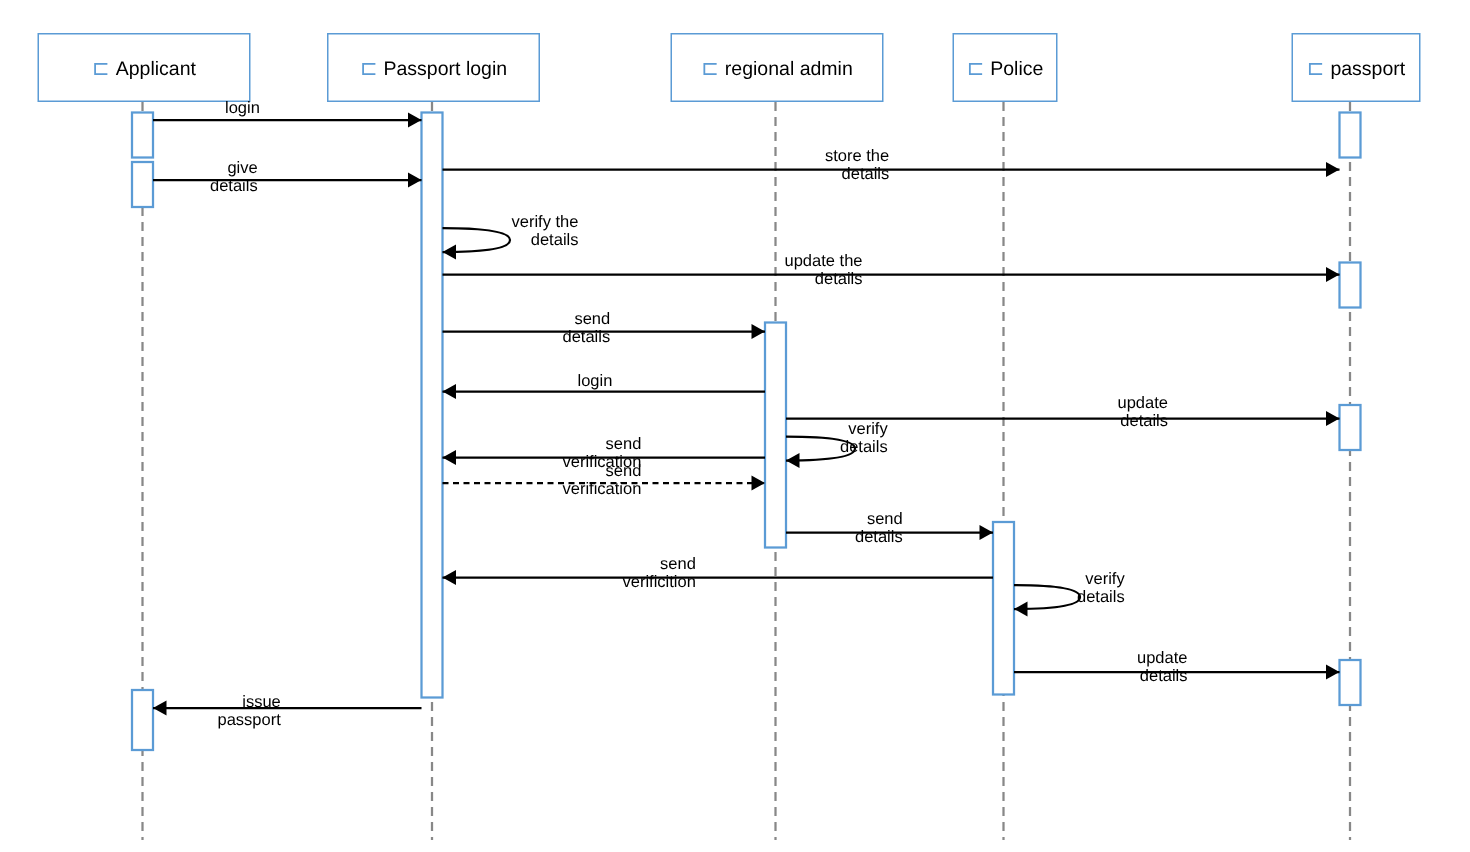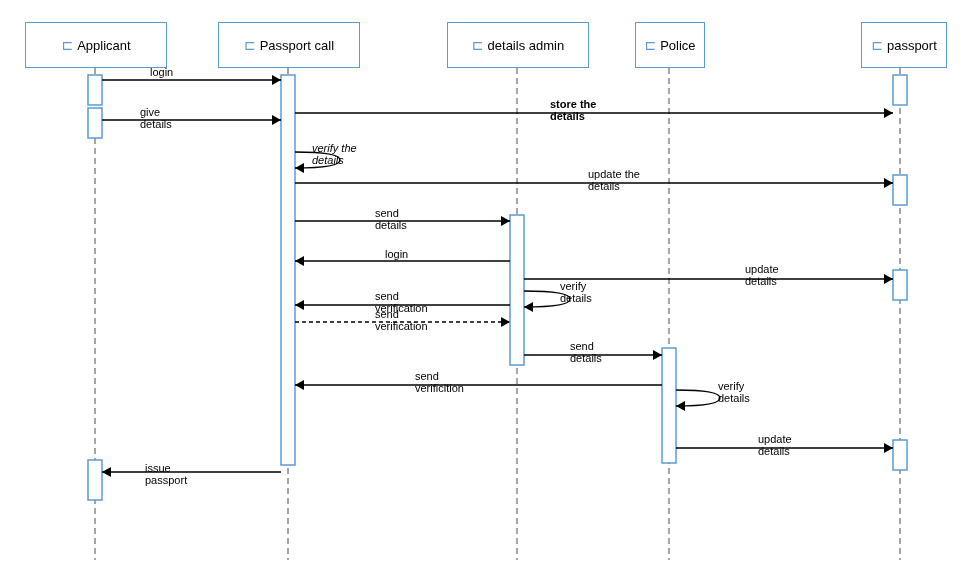--- a/index.html
+++ b/index.html
@@ -30,21 +30,21 @@
       white-space: nowrap;
     }
     .actor-icon {
       margin-right: 4px;
       color: #5b9bd5;
       font-size: 14px;
     }
     .msg-label {
       position: absolute;
       font-size: 11px;
-      text-align: left;
+      text-align: right;
       color: #000;
     }
     svg.arrows {
       position: absolute;
       top: 0;
       left: 0;
       width: 980px;
       height: 568px;
       pointer-events: none;
     }
@@ -129,43 +129,43 @@
     <polygon points="102,472 111,467 111,477" fill="#000"></polygon>
   </svg>
 
   <div class="actor-box" style="left:25px; top:22px; width:142px; height:46px;">
     <span class="actor-icon">⊏</span>
     <span>Applicant</span>
   </div>
 
   <div class="actor-box" style="left:218px; top:22px; width:142px; height:46px;">
     <span class="actor-icon">⊏</span>
-    <span>Passport call</span>
+    <span>Passport login</span>
   </div>
 
   <div class="actor-box" style="left:447px; top:22px; width:142px; height:46px;">
     <span class="actor-icon">⊏</span>
-    <span>details admin</span>
+    <span>regional admin</span>
   </div>
 
   <div class="actor-box" style="left:635px; top:22px; width:70px; height:46px;">
     <span class="actor-icon">⊏</span>
     <span>Police</span>
   </div>
 
   <div class="actor-box" style="left:861px; top:22px; width:86px; height:46px;">
     <span class="actor-icon">⊏</span>
     <span>passport</span>
   </div>
 
   <div class="msg-label" style="left:150px; top:66px;">login</div>
   <div class="msg-label" style="left:140px; top:106px;">give<br>details</div>
-  <div class="msg-label" style="left:550px; top:98px;font-weight:bold;">store the<br>details</div>
-  <div class="msg-label" style="left:312px; top:142px;font-style:italic;">verify the<br>details</div>
-  <div class="msg-label" style="left:588px; top:168px;">update the<br>details</div>
+  <div class="msg-label" style="left:550px; top:98px;">store the<br>details</div>
+  <div class="msg-label" style="left:341px; top:142px;">verify the<br>details</div>
+  <div class="msg-label" style="left:523px; top:168px;">update the<br>details</div>
   <div class="msg-label" style="left:375px; top:207px;">send<br>details</div>
   <div class="msg-label" style="left:385px; top:248px;">login</div>
   <div class="msg-label" style="left:745px; top:263px;">update<br>details</div>
   <div class="msg-label" style="left:560px; top:280px;">verify<br>details</div>
   <div class="msg-label" style="left:375px; top:290px;">send<br>verification</div>
   <div class="msg-label" style="left:375px; top:308px;">send<br>verification</div>
   <div class="msg-label" style="left:570px; top:340px;">send<br>details</div>
   <div class="msg-label" style="left:415px; top:370px;">send<br>verificition</div>
   <div class="msg-label" style="left:718px; top:380px;">verify<br>details</div>
   <div class="msg-label" style="left:758px; top:433px;">update<br>details</div>

